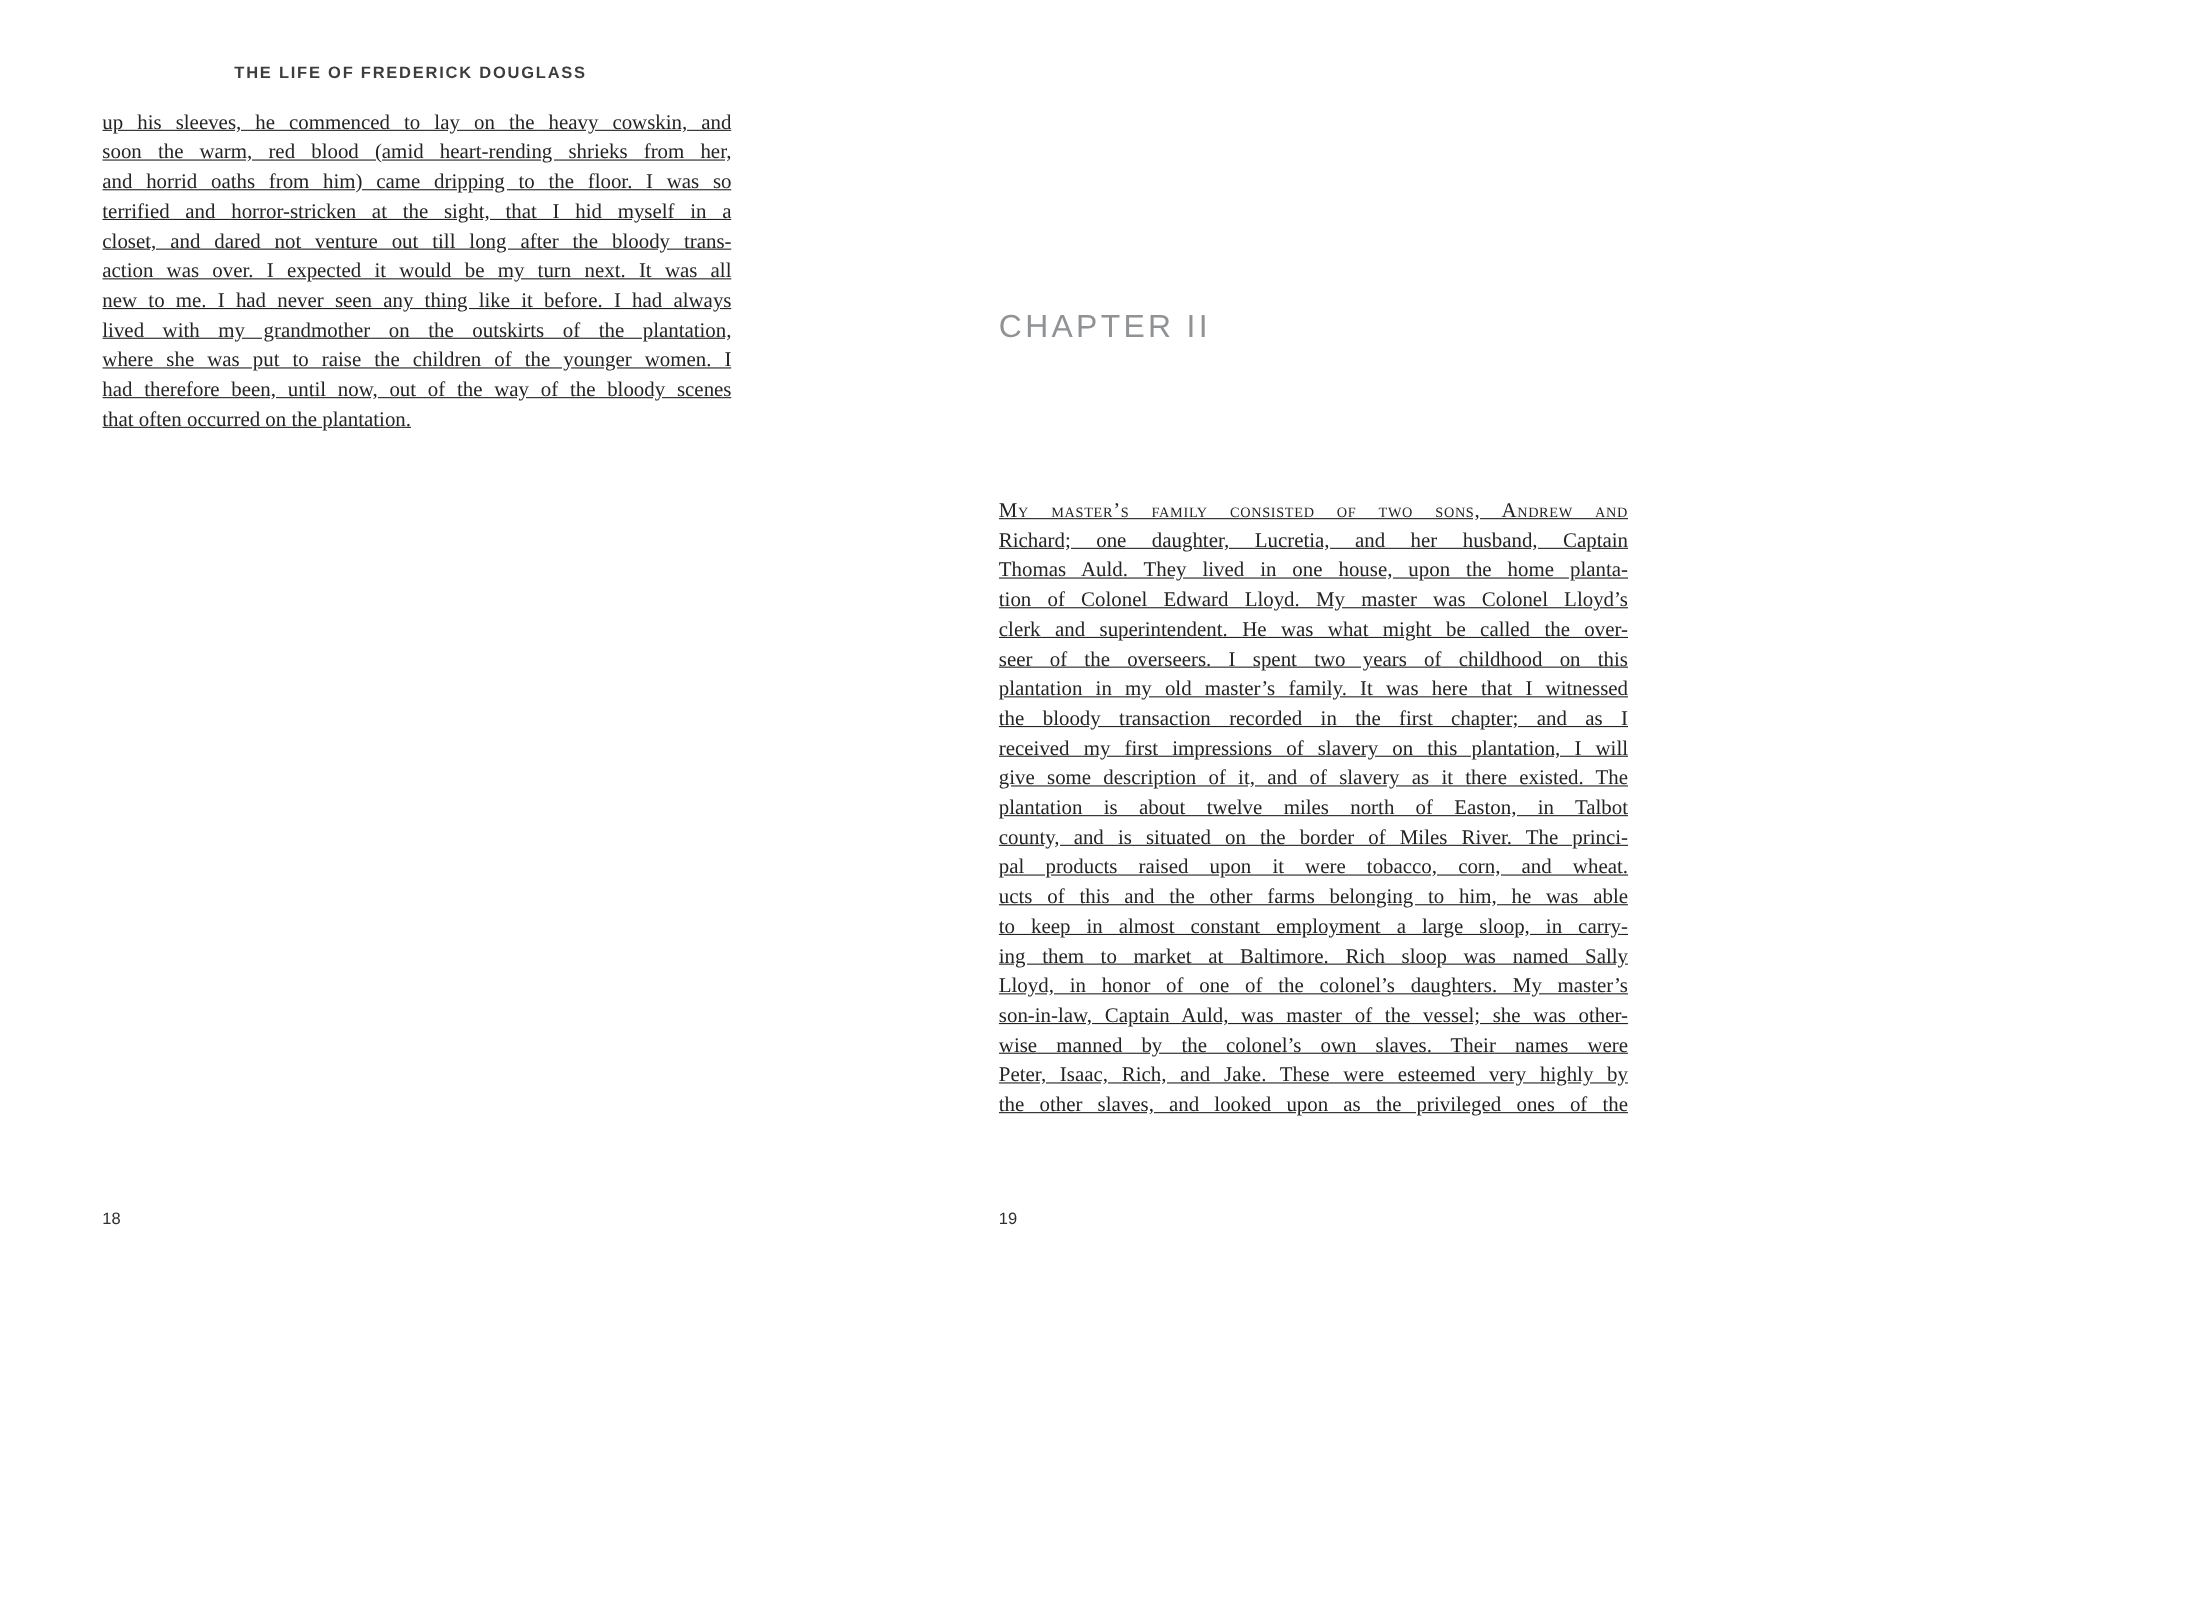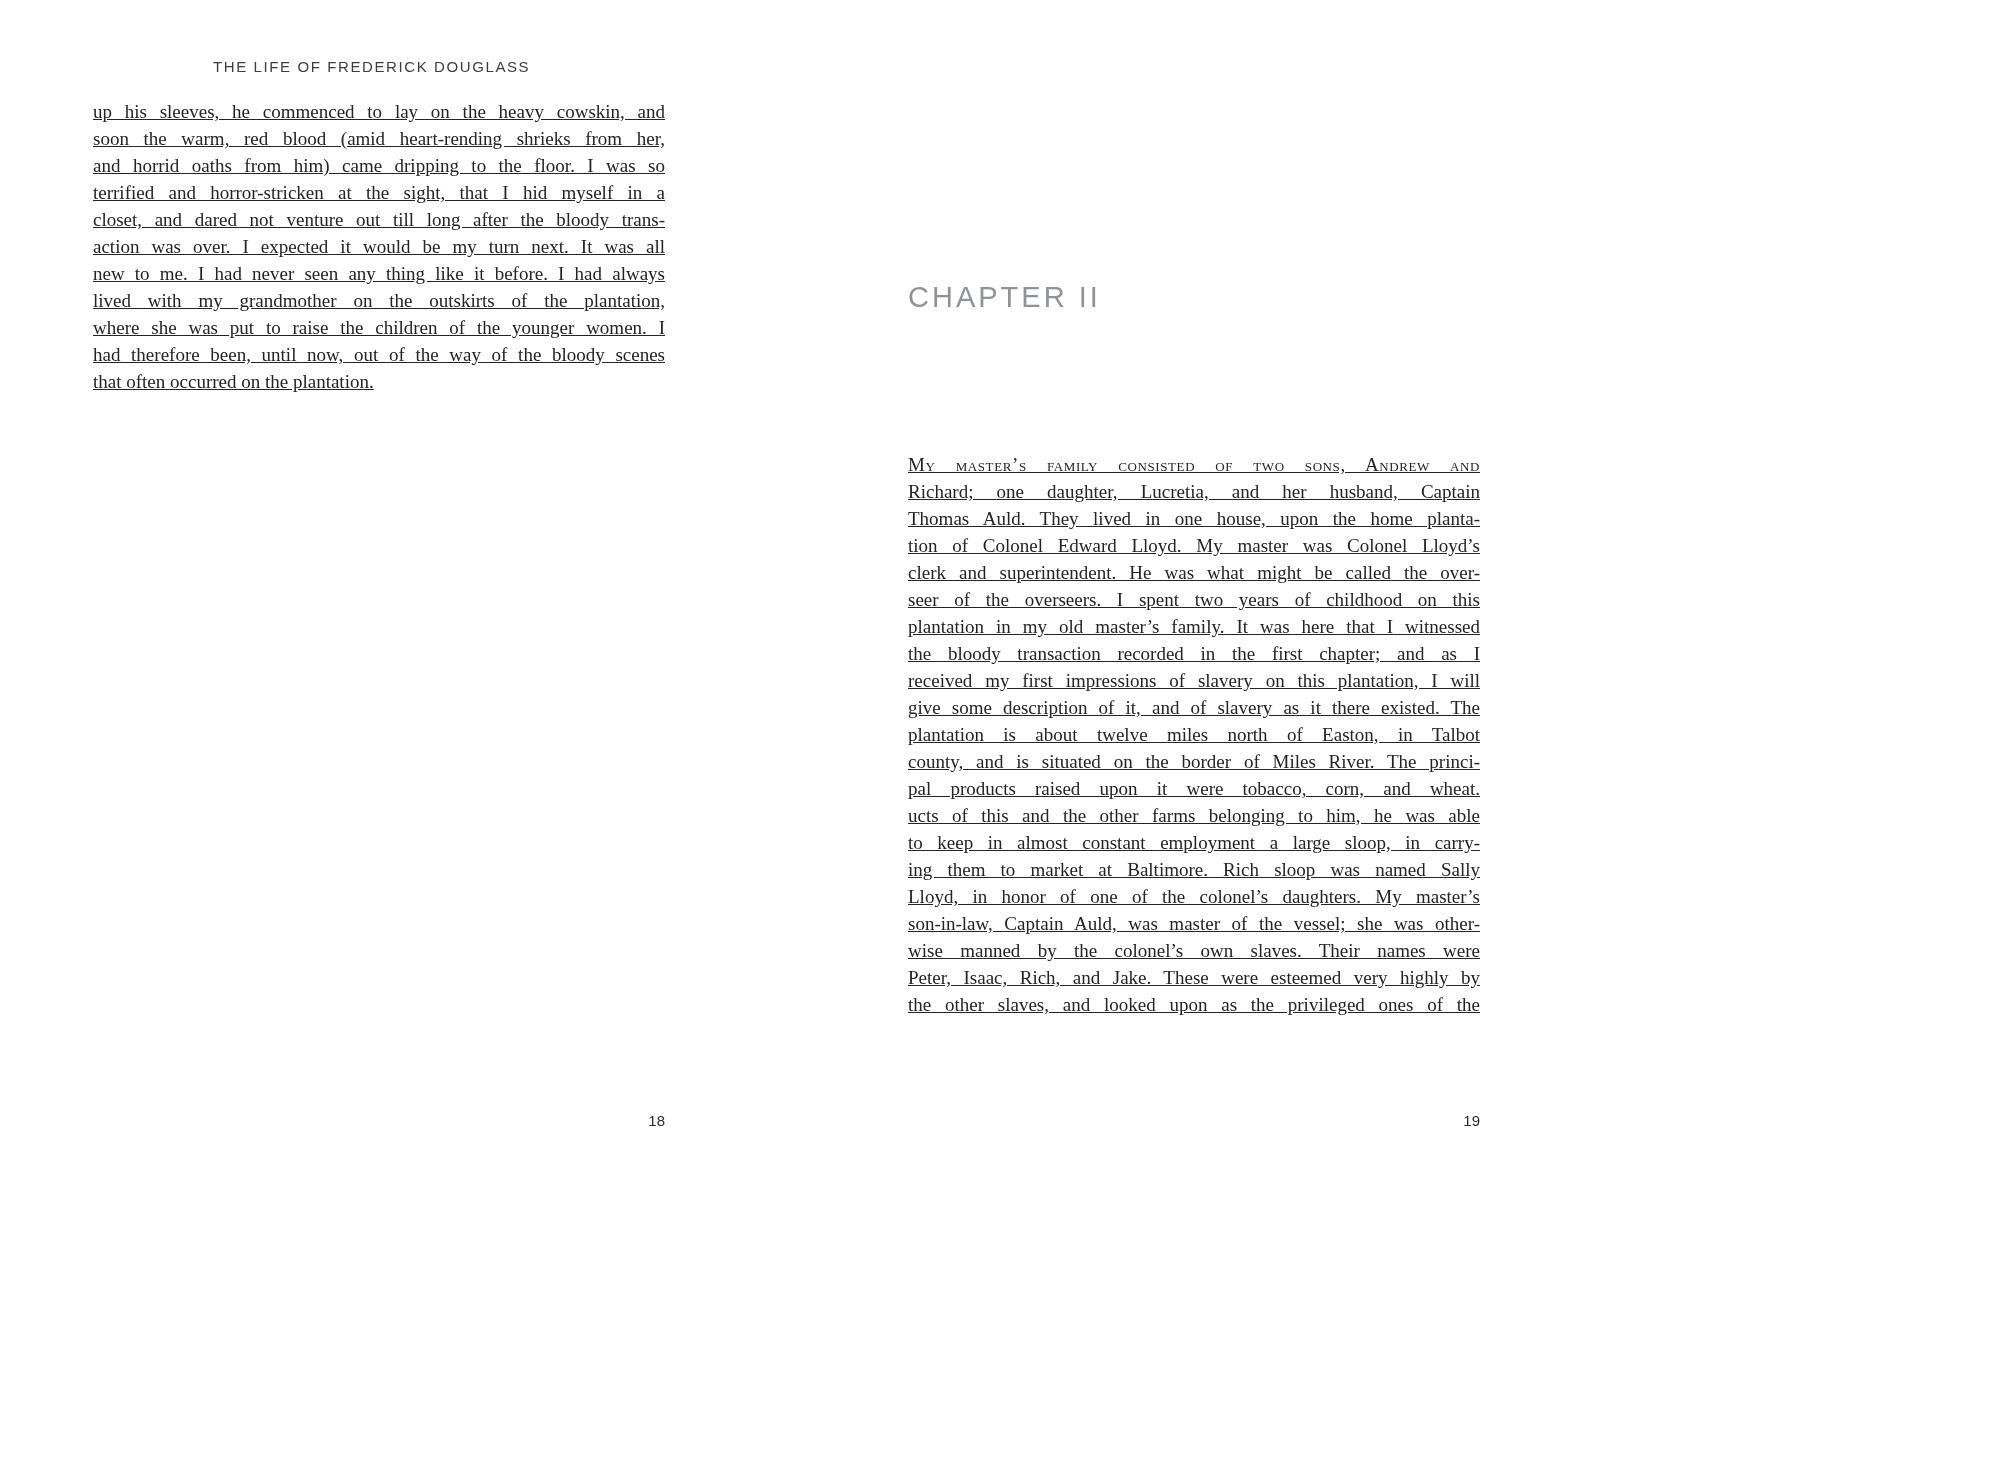--- a/index.html
+++ b/index.html
@@ -15,21 +15,21 @@
     overflow: hidden;
     font-family: "Liberation Serif", serif;
     color: #222222;
   }
   .running-header {
     position: absolute;
     left: 213px;
     top: 58px;
     font-family: "Liberation Sans", sans-serif;
     font-size: 15px;
-    font-weight: 400;
+    font-weight: 700;
     letter-spacing: 1.6px;
     color: #3d3d3d;
   }
   .body-text {
     position: absolute;
     width: 572px;
     font-size: 19px;
     line-height: 27px;
     color: #242424;
     text-decoration: underline;
@@ -65,25 +65,24 @@
     font-family: "Liberation Sans", sans-serif;
     font-size: 29px;
     font-weight: 400;
     letter-spacing: 3px;
     color: #909396;
   }
   .page-number {
     position: absolute;
     top: 1100px;
     width: 572px;
-    text-align: right;
+    text-align: left;
     font-family: "Liberation Sans", sans-serif;
     font-size: 15px;
     color: #2f2f2f;
-    margin-top: 12px;
   }
   .page-number.left-num { left: 93px; }
   .page-number.right-num { left: 908px; }
 </style>
 </head>
 <body>
 
 <div class="spread">
 
   <div>

